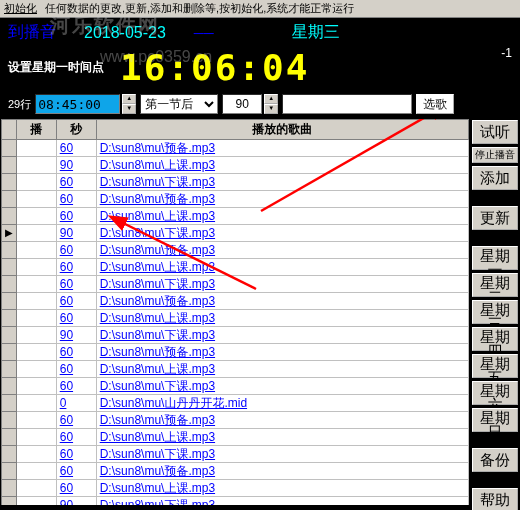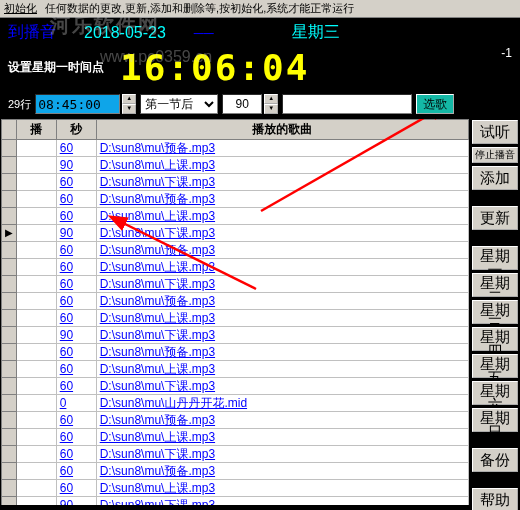--- a/index.html
+++ b/index.html
@@ -20,21 +20,21 @@
 .clock{color:#ff0;font-size:36px;font-weight:bold;font-family:monospace;letter-spacing:2px}
 .input-row{display:flex;align-items:center;gap:4px;margin-top:6px}
 .row-lbl{color:#fff;font-size:11px}
 .time-input{width:85px;height:20px;font-size:13px;font-family:monospace;background:#0ea5e9;border:1px inset #808080;padding:0 2px}
 .time-input::after{content:"";}
 .spinner{display:inline-flex;flex-direction:column;margin-left:-2px}
 .spin-btn{width:14px;height:10px;background:#d4d0c8;border:1px outset #fff;font-size:6px;line-height:6px;text-align:center;cursor:pointer}
 .combo{width:78px;height:20px;font-size:12px;background:#fff;border:1px inset #808080}
 .num-input{width:40px;height:20px;font-size:12px;text-align:center;background:#fff;border:1px inset #808080}
 .song-display{width:130px;height:20px;background:#fff;border:1px inset #808080}
-.btn{background:#14b8a6;border:1px outset #fff;font-size:12px;padding:1px 6px;cursor:pointer;color:#000;min-width:32px;height:20px}
+.btn{background:#ffffff;border:1px outset #fff;font-size:12px;padding:1px 6px;cursor:pointer;color:#000;min-width:32px;height:20px}
 .main-row{display:flex;position:relative}
 .table-wrap{flex:1;background:#fff;border:1px solid #000;overflow:hidden;height:388px;position:relative}
 .tbl{width:100%;border-collapse:collapse;font-size:12px}
 .tbl th{background:#d4d0c8;border:1px solid #808080;padding:1px 3px;font-weight:bold;text-align:center;color:#000;font-size:12px}
 .tbl td{border:1px solid #c0c0c0;padding:0 3px;color:#00f;text-decoration:underline;height:16px;line-height:16px}
 .tbl td.rowhdr{background:#d4d0c8;border:1px solid #808080;width:14px;text-decoration:none}
 .tbl td.rowhdr.marker{font-size:10px;color:#000}
 .tbl td.sec{width:40px}
 .side-panel{width:50px;background:#000;display:flex;flex-direction:column;gap:3px;padding:2px;align-items:stretch}
 .side-btn{background:#d4d0c8;border:1px outset #fff;font-size:15px;padding:2px 2px;cursor:pointer;color:#000;text-align:center;height:24px;line-height:14px}

